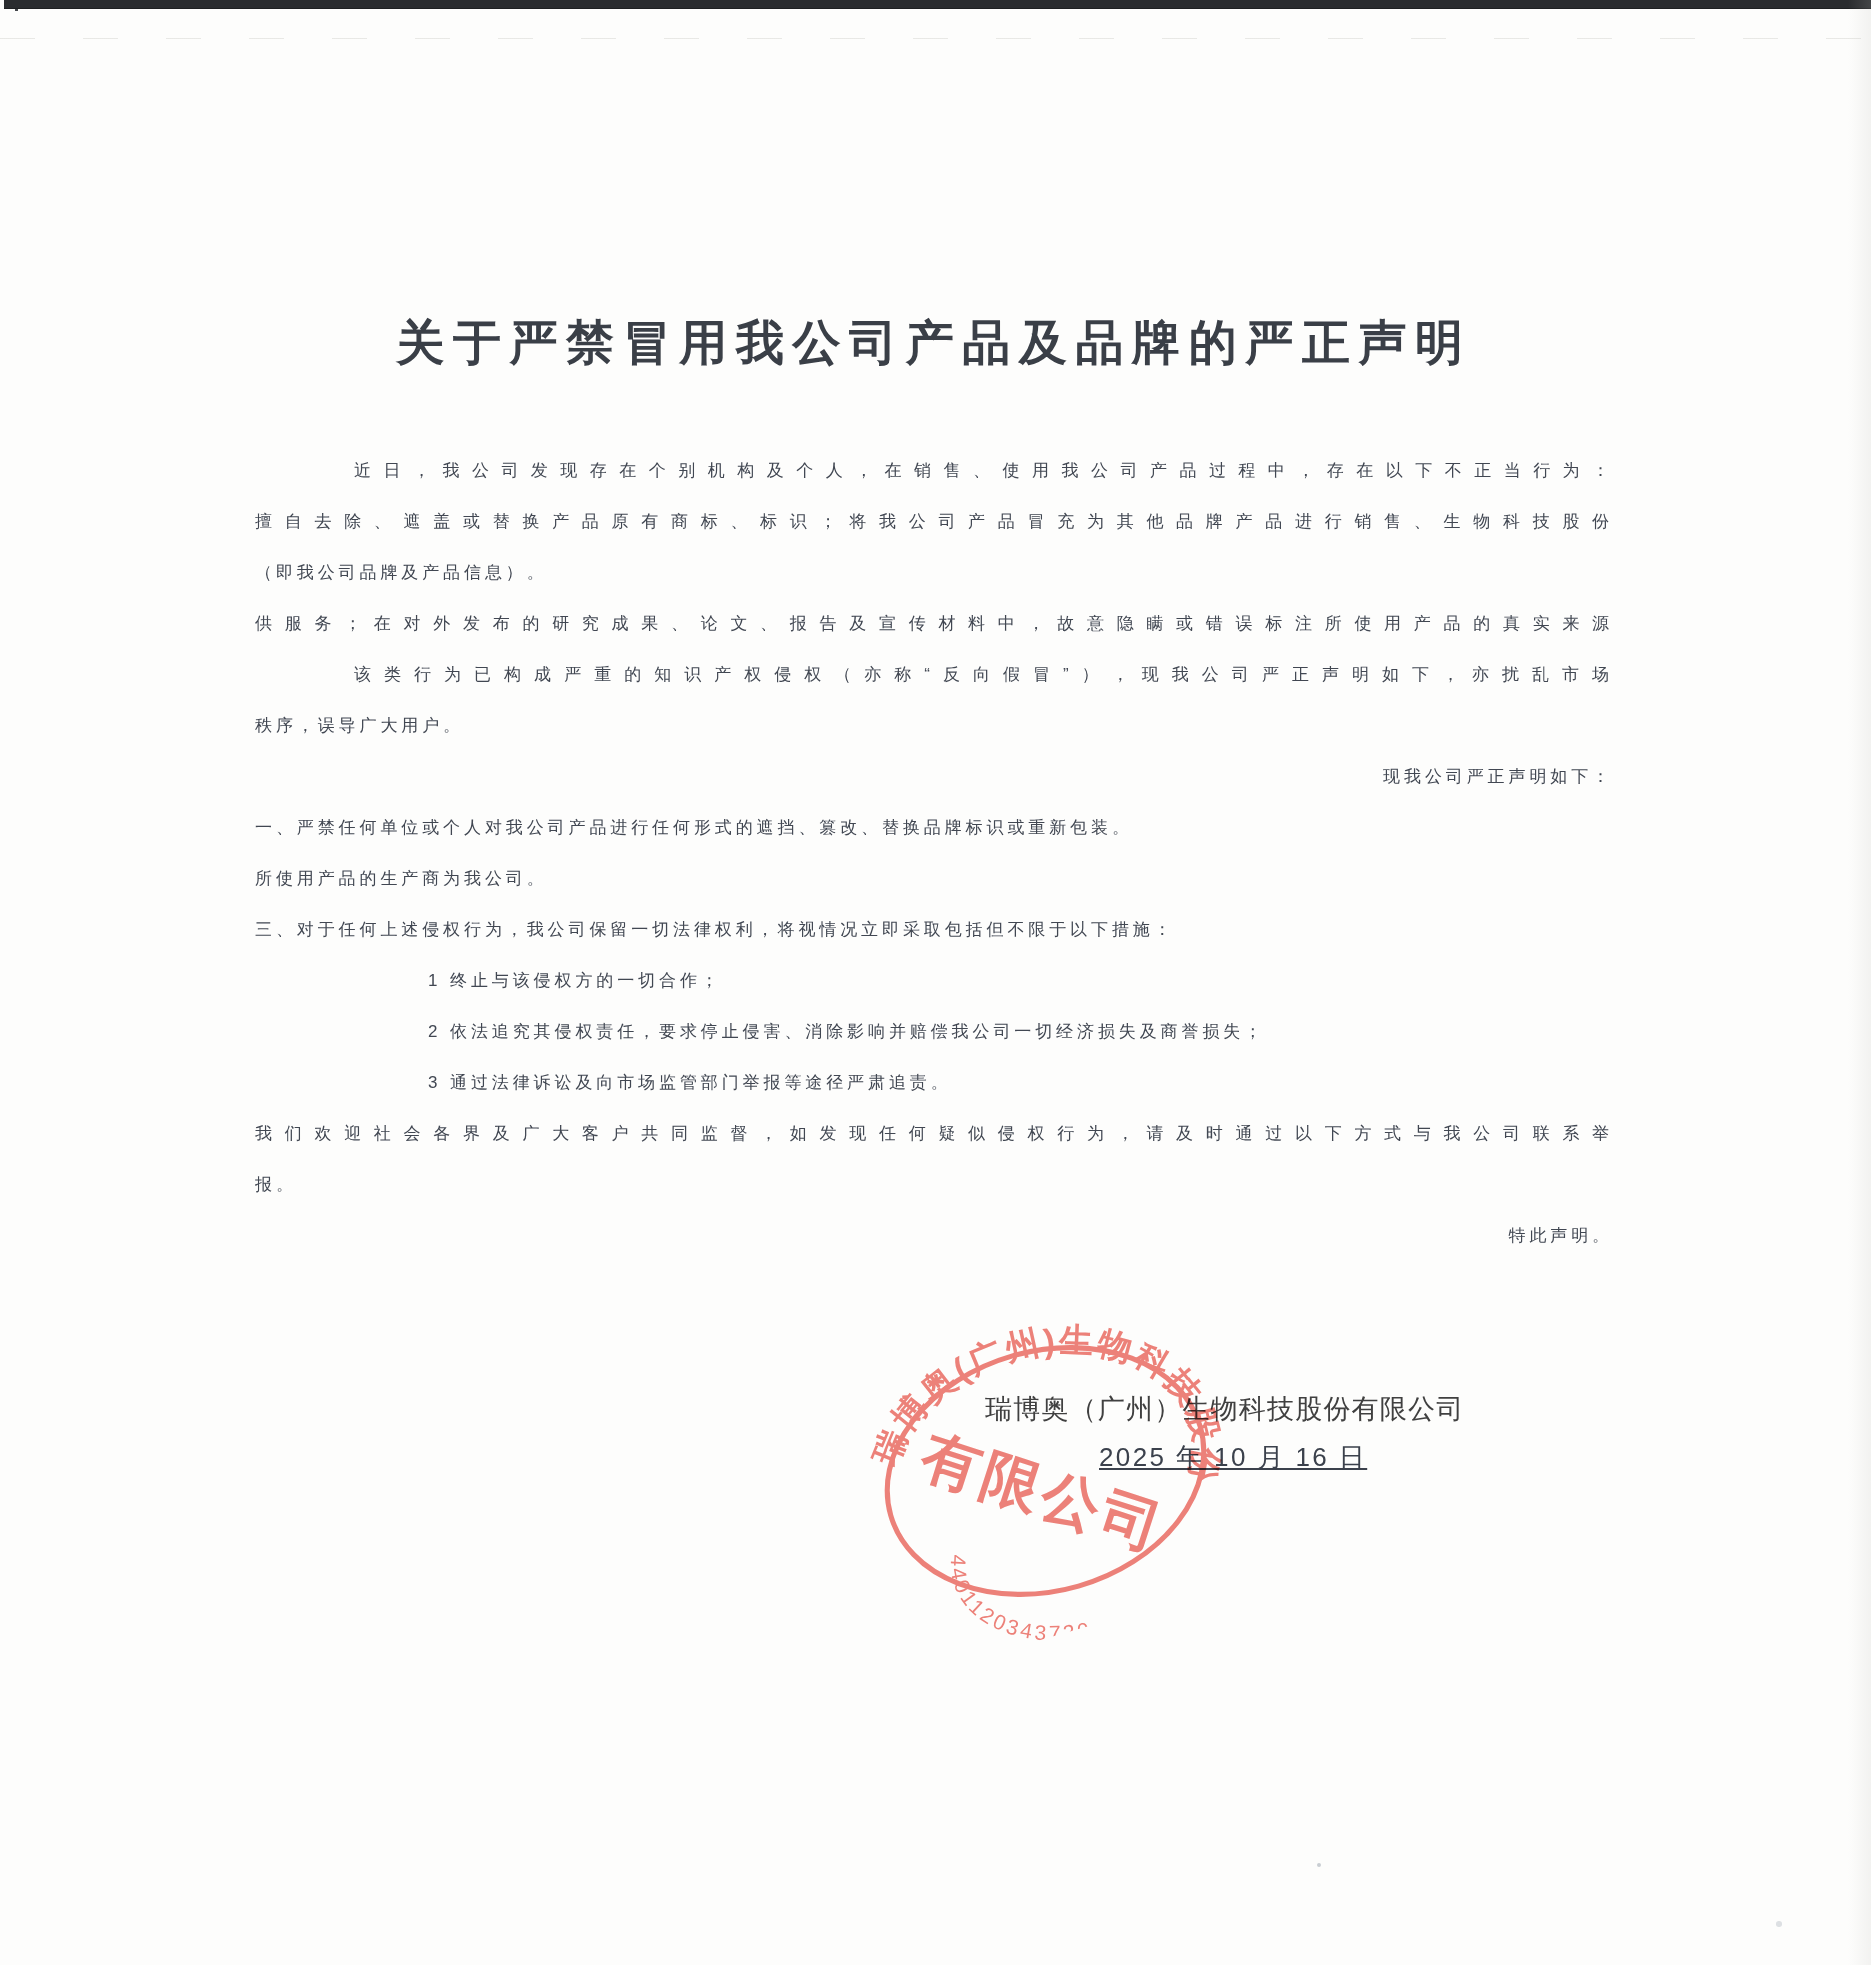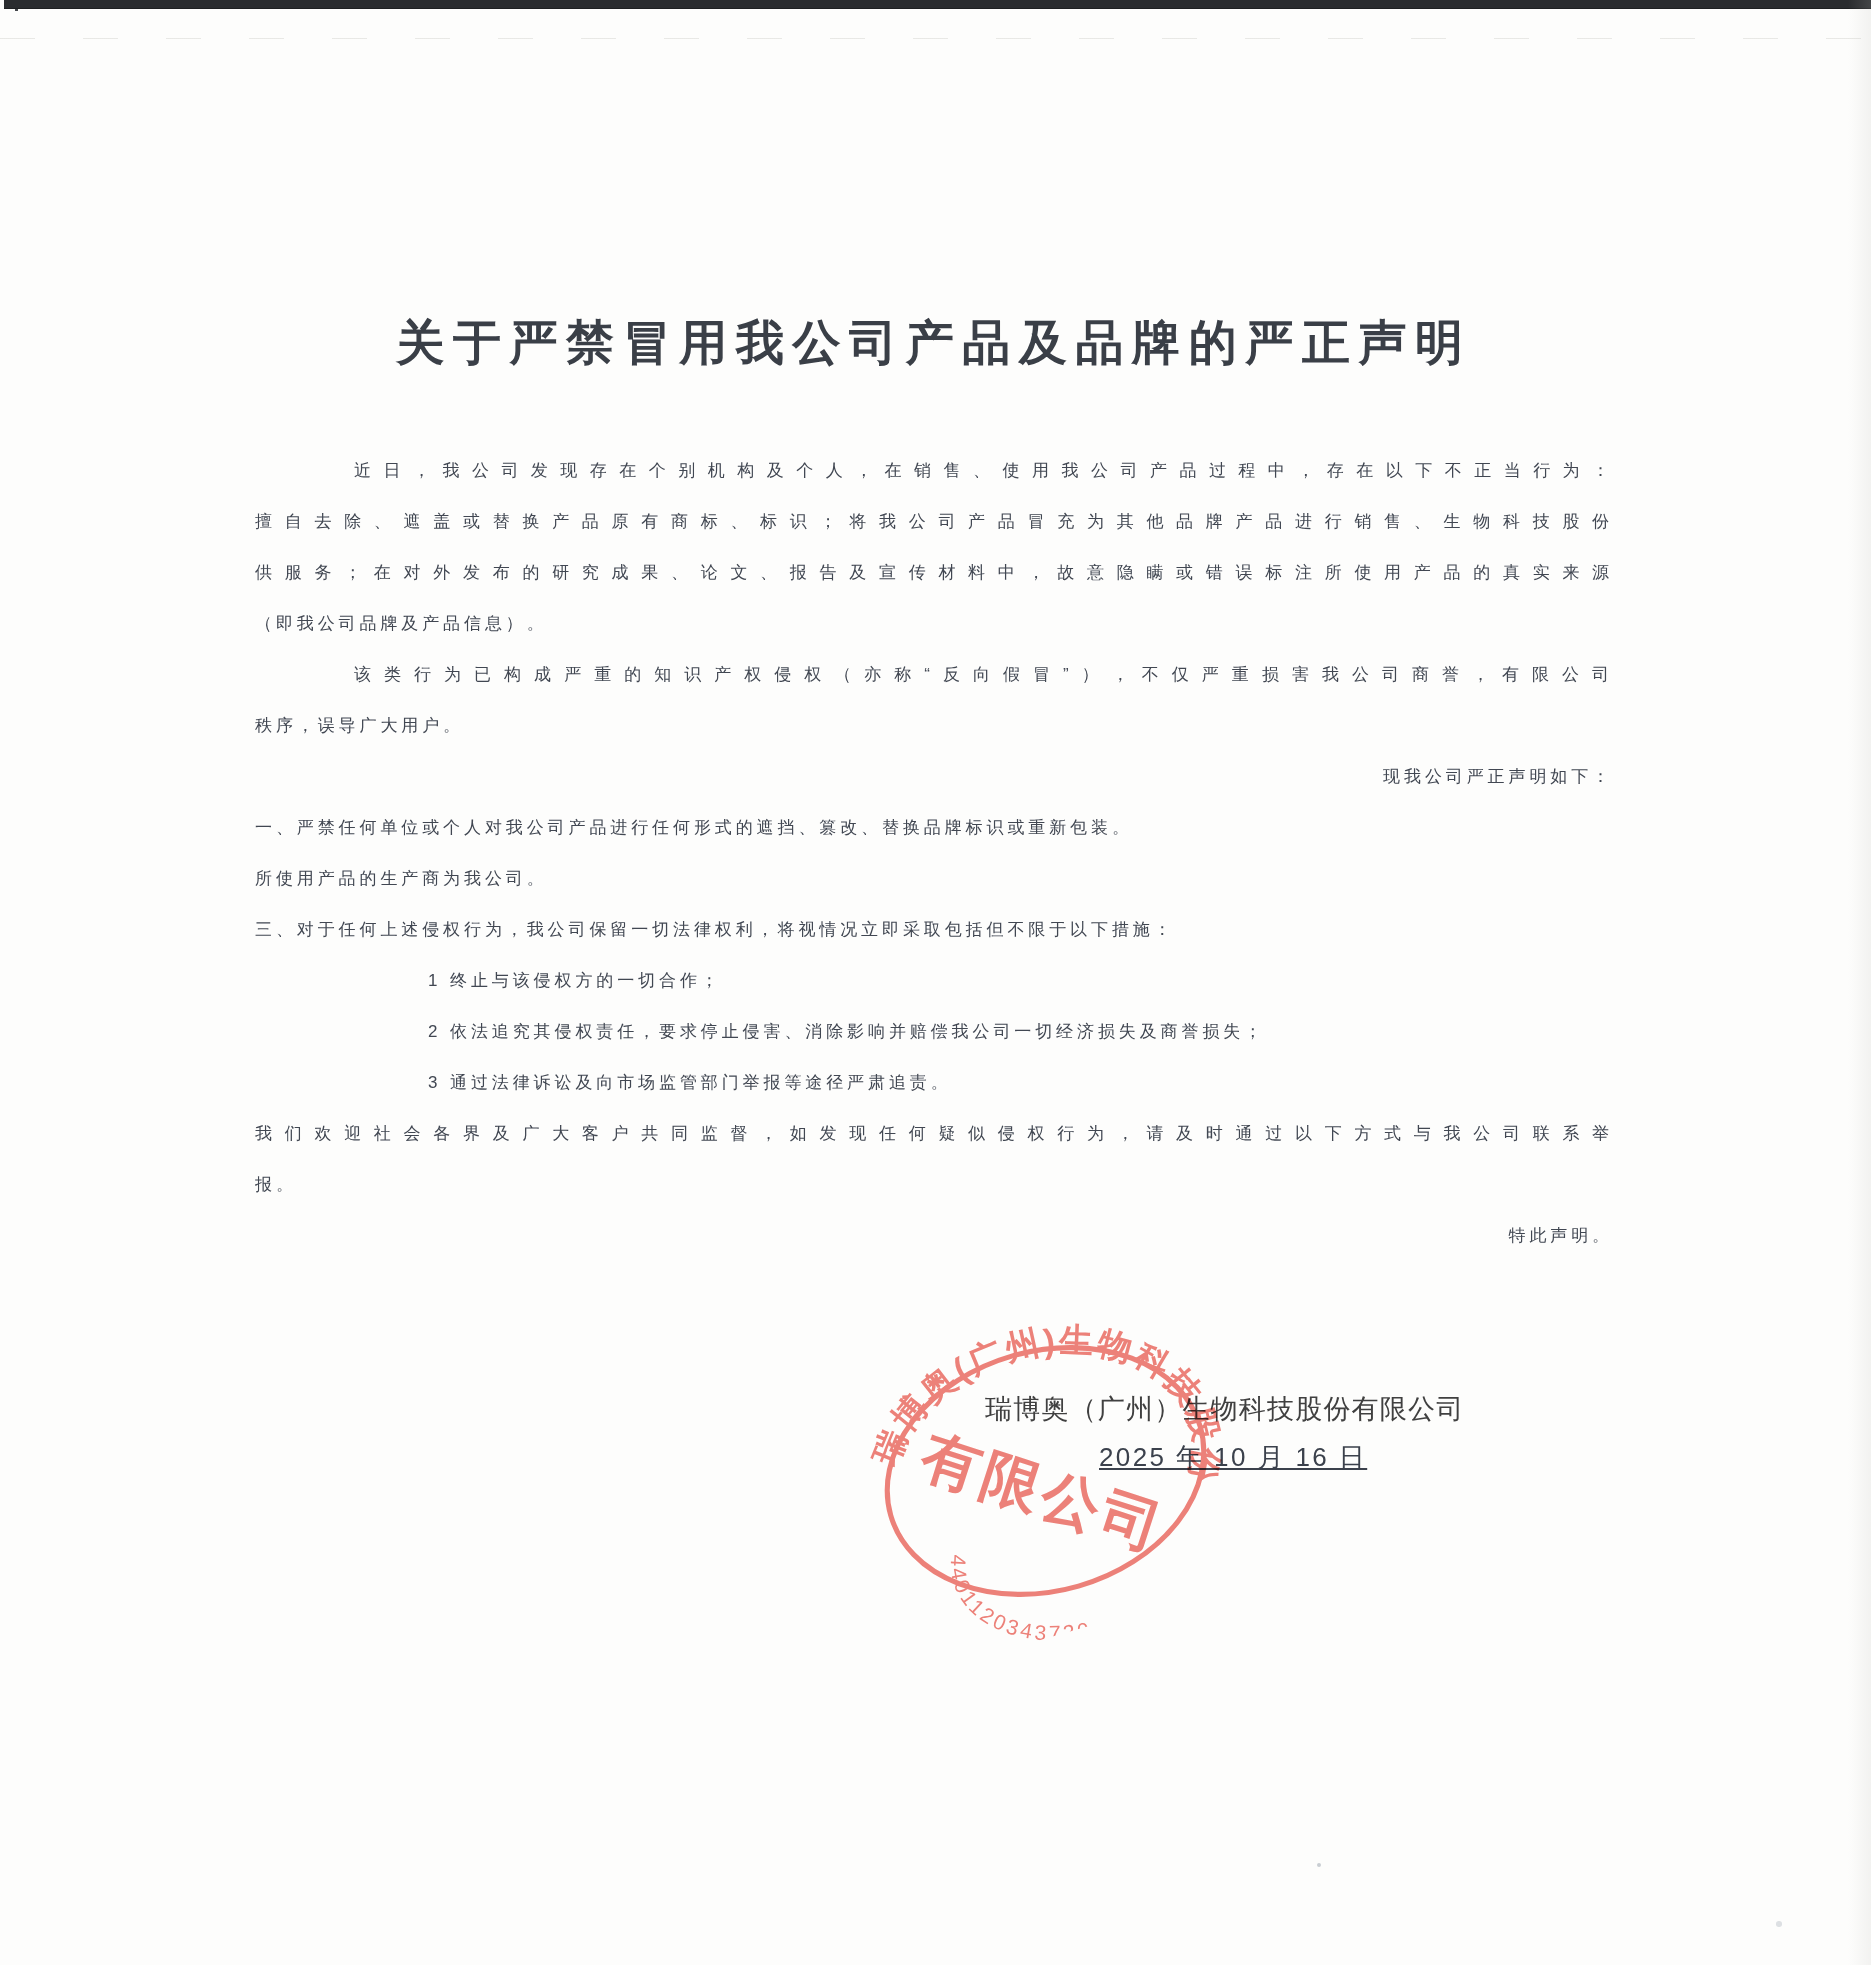--- a/index.html
+++ b/index.html
@@ -83,23 +83,23 @@
 
   <div class="speck" style="left:1317px;top:1863px;width:3.9px;height:3.9px;background:#c9ced3;"></div>
 
   <div class="speck" style="left:1776px;top:1921px;width:5.5px;height:5.5px;background:#dde0e3;"></div>
 
   <div id="doc-title">关于严禁冒用我公司产品及品牌的严正声明</div>
 
   <div id="body-text">
       <div class="line ind1 fill">近日，我公司发现存在个别机构及个人，在销售、使用我公司产品过程中，存在以下不正当行为：</div>
       <div class="line ind0 fill">擅自去除、遮盖或替换产品原有商标、标识；将我公司产品冒充为其他品牌产品进行销售、生物科技股份</div>
+      <div class="line ind0">（即我公司品牌及产品信息）。</div>
       <div class="line ind0 fill">供服务；在对外发布的研究成果、论文、报告及宣传材料中，故意隐瞒或错误标注所使用产品的真实来源</div>
-      <div class="line ind0">（即我公司品牌及产品信息）。</div>
-      <div class="line ind1 fill">该类行为已构成严重的知识产权侵权（亦称“反向假冒”），不仅严重损害我公司商誉，有限公司</div>
+      <div class="line ind1 fill">该类行为已构成严重的知识产权侵权（亦称“反向假冒”），现我公司严正声明如下，亦扰乱市场</div>
       <div class="line ind0">秩序，误导广大用户。</div>
       <div class="line ind1">现我公司严正声明如下：</div>
       <div class="line ind0">一、严禁任何单位或个人对我公司产品进行任何形式的遮挡、篡改、替换品牌标识或重新包装。</div>
       <div class="line ind0">所使用产品的生产商为我公司。</div>
       <div class="line ind0">三、对于任何上述侵权行为，我公司保留一切法律权利，将视情况立即采取包括但不限于以下措施：</div>
       <div class="line ind2">1 终止与该侵权方的一切合作；</div>
       <div class="line ind2">2 依法追究其侵权责任，要求停止侵害、消除影响并赔偿我公司一切经济损失及商誉损失；</div>
       <div class="line ind2">3  通过法律诉讼及向市场监管部门举报等途径严肃追责。</div>
       <div class="line ind0 fill">我们欢迎社会各界及广大客户共同监督，如发现任何疑似侵权行为，请及时通过以下方式与我公司联系举</div>
       <div class="line ind0">报。</div>

